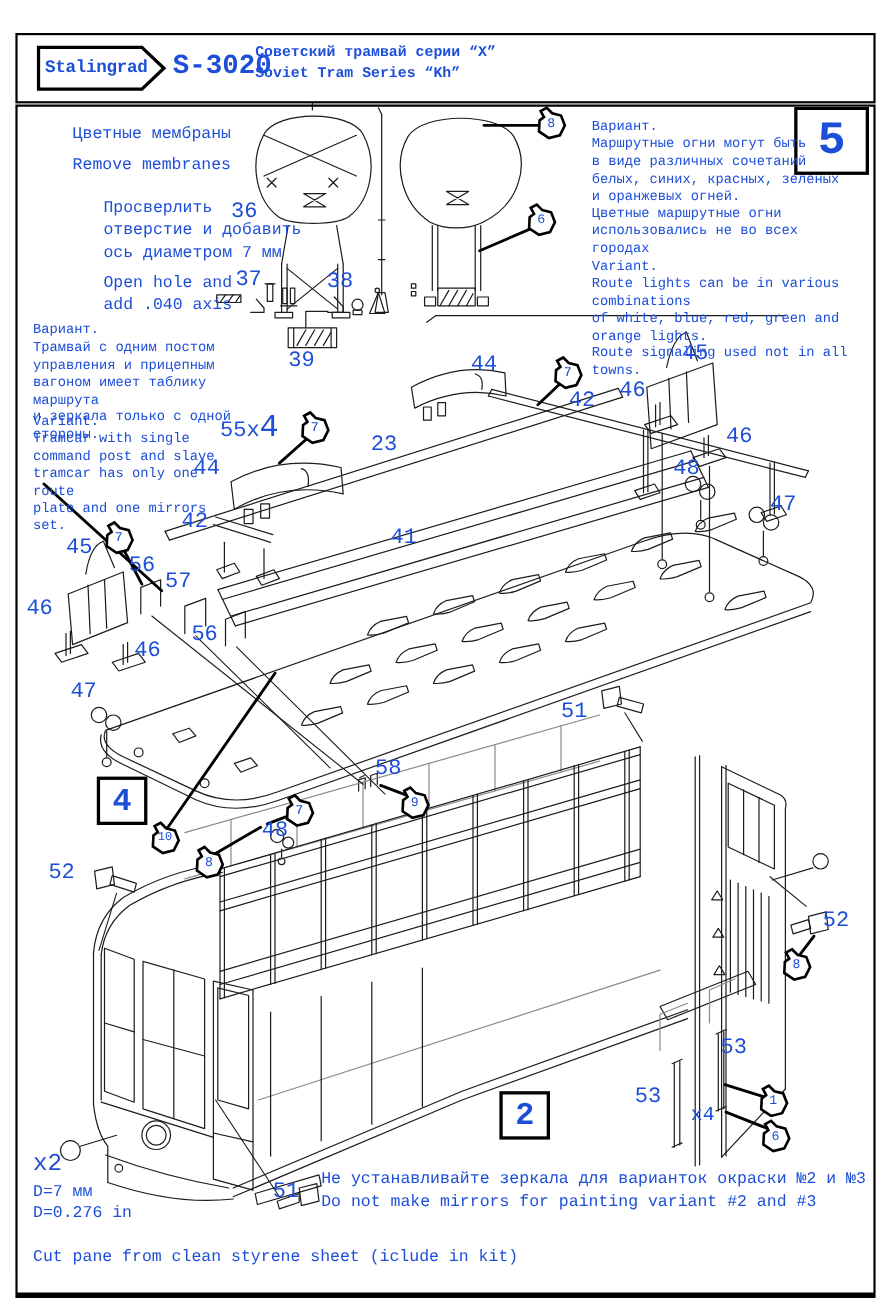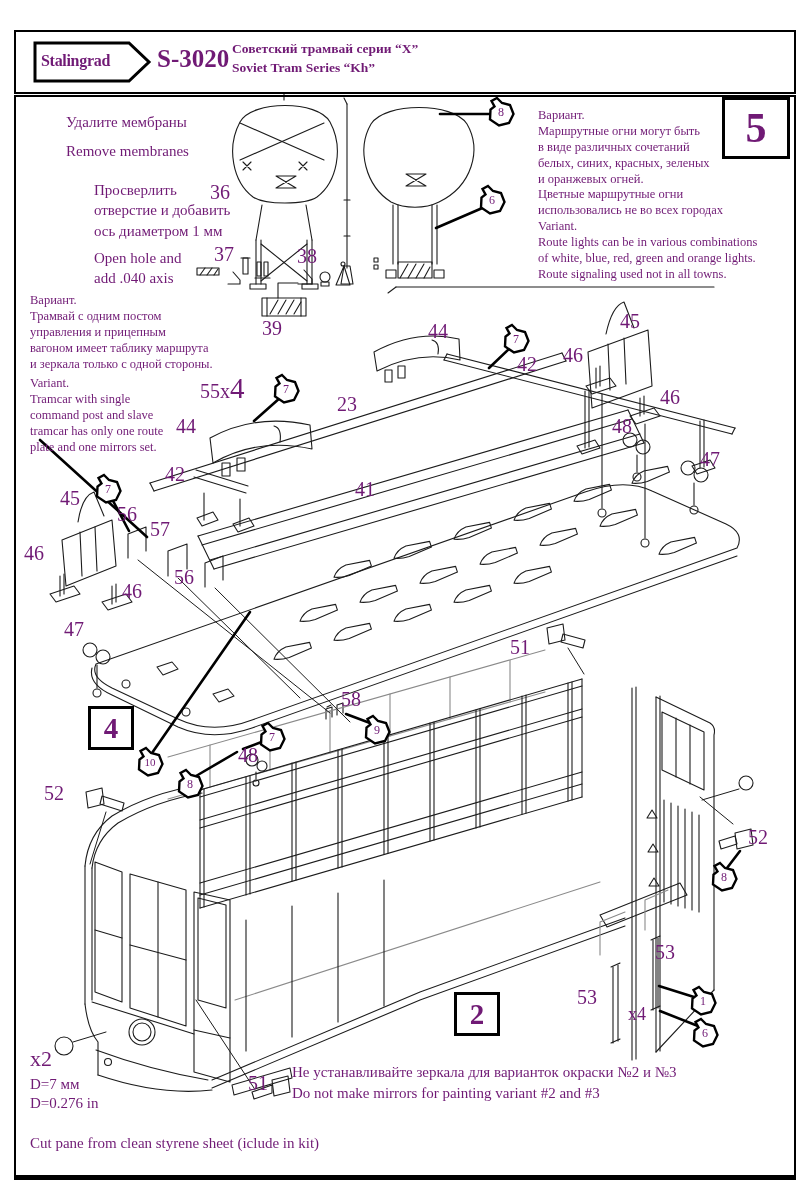--- a/index.html
+++ b/index.html
@@ -1,17 +1,17 @@
 <!DOCTYPE html>
 <html><head>
 <meta charset="utf-8">
 <style>
   html,body{margin:0;padding:0;background:#fff;}
   .pg{position:relative;width:810px;height:1187px;background:#fff;overflow:hidden;
-      font-family:Liberation Serif, serif;color:#701a75;}
+      font-family:Liberation Mono, monospace;color:#1d4ed8;}
   .frame{position:absolute;border:2px solid #000;background:transparent;}
   .hdr{left:14px;top:30px;width:778px;height:60px;}
   .main{left:14px;top:95px;width:778px;height:1078px;border-bottom-width:5px;}
   .diagram-svg{position:absolute;left:0;top:0;pointer-events:none;}
   .lbl{position:absolute;font-size:20px;white-space:nowrap;}
   .sm{font-size:18px;}
   .blk{position:absolute;font-size:12.5px;line-height:1.27;white-space:pre-line;}
   .note{position:absolute;font-size:15px;line-height:1.35;white-space:pre-line;}
   .badge{position:absolute;width:30px;height:32px;}
   .badge svg{position:absolute;left:0;top:0;}
@@ -377,25 +377,25 @@
     <span class="brand-txt">Stalingrad</span>
   </div>
   <div class="code">S-3020</div>
   <div class="title" style="top:41px;">Советский трамвай серии “Х”</div>
   <div class="title" style="top:60px;">Soviet Tram Series “Kh”</div>
   <div class="box page5">5</div>
 
   <div class="box step4">4</div>
   <div class="box step2">2</div>
 
-  <div class="note" style="left:66px;top:112px;">Удалите мембраны</div>
+  <div class="note" style="left:66px;top:112px;">Цветные мембраны</div>
   <div class="note" style="left:66px;top:141px;">Remove membranes</div>
   <div class="note" style="left:94px;top:180px;">Просверлить
 отверстие и добавить
-ось диаметром 1 мм</div>
+ось диаметром 7 мм</div>
   <div class="note" style="left:94px;top:248px;">Open hole and
 add .040 axis</div>
   <div class="blk" style="left:538px;top:108px;width:240px;">Вариант.
 Маршрутные огни могут быть
 в виде различных сочетаний
 белых, синих, красных, зеленых
 и оранжевых огней.
 Цветные маршрутные огни
 использовались не во всех городах
 Variant.

